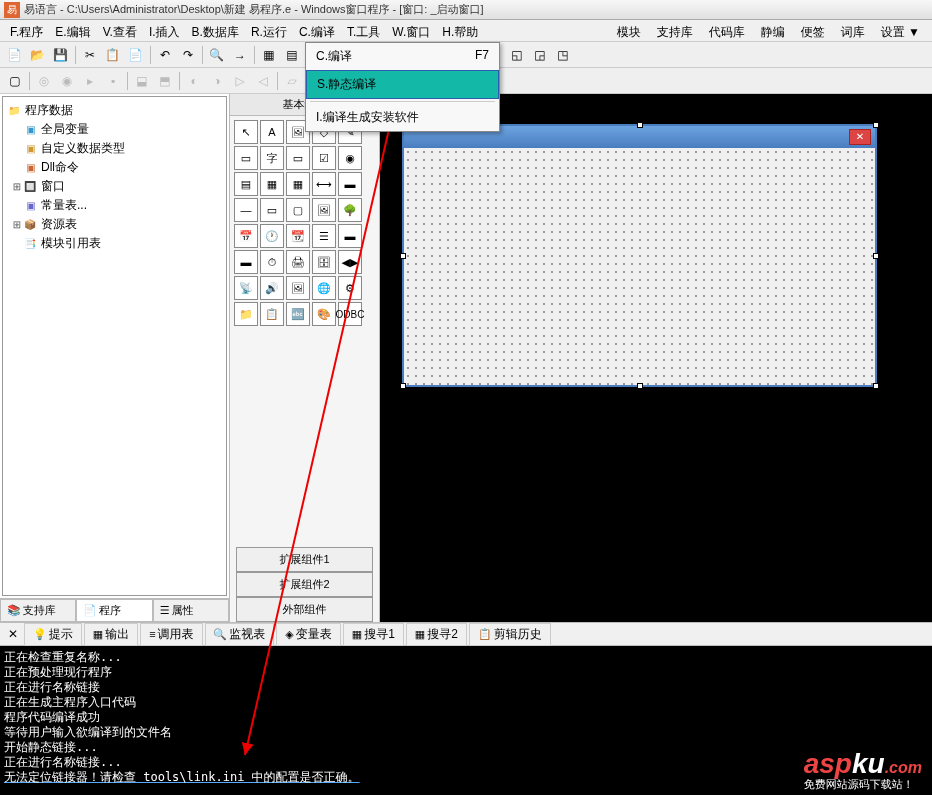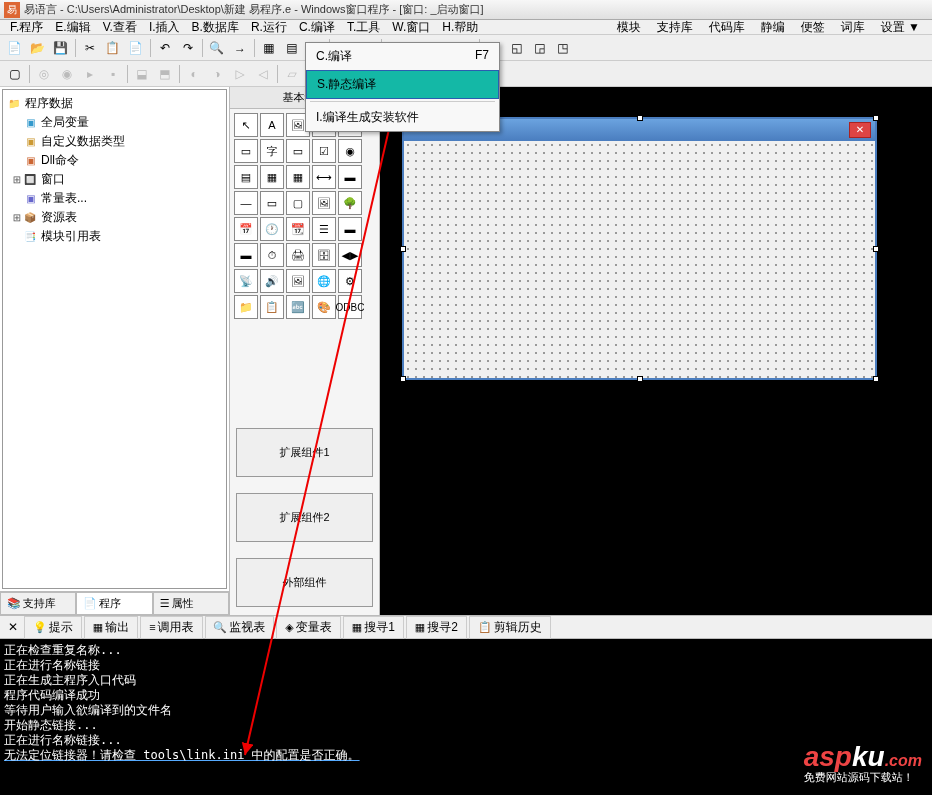--- a/index.html
+++ b/index.html
@@ -1,40 +1,40 @@
 <!DOCTYPE html>
 <html><head>
 <meta charset="utf-8">
 <style>
 * { box-sizing: border-box; margin: 0; padding: 0; }
 body { font-family: "Microsoft YaHei", SimSun, sans-serif; font-size: 12px; background: #fff; width: 932px; height: 795px; overflow: hidden; position: relative; }
 .title-bar { background: linear-gradient(#f7f7f7, #e0e0e0); height: 20px; display: flex; align-items: center; padding: 0 4px; border-bottom: 1px solid #aaa; }
 .title-bar .icon { width: 16px; height: 16px; background: #d63; color: #fff; font-size: 10px; line-height: 16px; text-align: center; margin-right: 4px; }
 .title-bar .text { font-size: 11px; color: #333; }
-.menu-bar { display: flex; background: #f0f0f0; padding: 2px 4px; border-bottom: 1px solid #ccc; height: 15px; align-items: center; }
+.menu-bar { display: flex; background: #f0f0f0; padding: 2px 4px; border-bottom: 1px solid #ccc; height: 22px; align-items: flex-start; }
 .menu-bar .item { padding: 2px 6px; cursor: pointer; font-size: 12px; }
 .menu-bar .right { margin-left: auto; display: flex; }
 .menu-bar .right .item { padding: 2px 8px; }
 .toolbar { display: flex; background: #efefef; padding: 2px 4px; border-bottom: 1px solid #ccc; height: 26px; align-items: center; gap: 1px; }
 .toolbar .btn { width: 22px; height: 22px; border: 1px solid transparent; display: flex; align-items: center; justify-content: center; font-size: 12px; cursor: pointer; }
 .toolbar .sep { width: 1px; height: 18px; background: #bbb; margin: 0 2px; }
 .main-row { display: flex; height: 528px; }
 .left-panel { width: 230px; border-right: 1px solid #bbb; display: flex; flex-direction: column; background: #fff; }
 .tree-area { flex: 1; border: 1px solid #999; margin: 2px; padding: 4px; overflow: auto; }
 .tree-node { display: flex; align-items: center; padding: 1px 0; font-size: 12px; }
 .tree-exp { width: 12px; text-align: center; cursor: pointer; font-size: 10px; color: #555; }
 .tree-icon { width: 16px; height: 14px; margin-right: 2px; display: inline-flex; align-items: center; justify-content: center; font-size: 10px; }
 .left-tabs { display: flex; background: #e8e8e8; border-top: 1px solid #bbb; }
 .left-tab { flex: 1; padding: 3px 6px; font-size: 11px; border: 1px solid #bbb; background: #f0f0f0; cursor: pointer; display: flex; align-items: center; gap: 2px; }
 .left-tab.active { background: #fff; }
 .center-panel { width: 150px; border-right: 1px solid #bbb; background: #f5f5f5; display: flex; flex-direction: column; }
 .center-tab { background: #e8e8e8; padding: 3px; font-size: 11px; text-align: center; border-bottom: 1px solid #bbb; }
 .palette { flex: 1; padding: 4px; display: flex; flex-wrap: wrap; gap: 2px; align-content: flex-start; }
 .pal-btn { width: 24px; height: 24px; border: 1px solid #888; background: #fff; display: flex; align-items: center; justify-content: center; font-size: 11px; cursor: pointer; }
-.ext-btn { padding: 16px; border: 1px solid #999; background: #efefef; margin: 8px 6px; text-align: center; font-size: 11px; cursor: pointer; }
+.ext-btn { padding: 4px; border: 1px solid #999; background: #efefef; margin: 0 6px; text-align: center; font-size: 11px; cursor: pointer; }
 .design-area { flex: 1; background: #000; position: relative; overflow: hidden; }
 .form-canvas { position: absolute; left: 22px; top: 30px; width: 475px; height: 263px; background: #fff; border: 2px solid #4a7dbf; }
 .form-title { background: linear-gradient(#6ba3e0, #4a7dbf); height: 22px; display: flex; justify-content: flex-end; align-items: center; padding: 0 4px; }
 .form-close { width: 22px; height: 16px; background: #d44; border: 1px solid #a22; color: #fff; font-size: 10px; text-align: center; line-height: 14px; cursor: pointer; }
 .form-body { height: calc(100% - 22px); background: #f0f0f0; background-image: radial-gradient(#999 1px, transparent 1px); background-size: 8px 8px; }
 .handle { position: absolute; width: 6px; height: 6px; background: #fff; border: 1px solid #000; }
 .dropdown { position: absolute; left: 305px; top: 42px; width: 195px; background: #f8f8f8; border: 1px solid #888; box-shadow: 2px 2px 4px rgba(0,0,0,0.3); z-index: 100; }
 .dropdown-item { padding: 5px 10px; display: flex; justify-content: space-between; font-size: 12px; cursor: pointer; }
 .dropdown-item.hl { border: 1px solid #2a5db0; background: #14b8a6; }
 .dropdown-sep { height: 1px; background: #ccc; margin: 2px 4px; }
@@ -285,20 +285,21 @@
       <span>搜寻2</span>
     </div>
   <div class="btab">
       <span class="bicon">📋</span>
       <span>剪辑历史</span>
     </div>
 </div>
 
 <div class="console">
   <div>正在检查重复名称...</div>
+  <div>正在预处理现行程序</div>
   <div>正在进行名称链接</div>
   <div>正在生成主程序入口代码</div>
   <div>程序代码编译成功</div>
   <div>等待用户输入欲编译到的文件名</div>
   <div>开始静态链接...</div>
   <div>正在进行名称链接...</div>
   <div class="err">无法定位链接器！请检查 tools\link.ini 中的配置是否正确。</div>
 
   <div class="watermark">
     <div class="wm1"><span class="r">asp</span><span class="w">ku</span><span class="c">.com</span></div>

